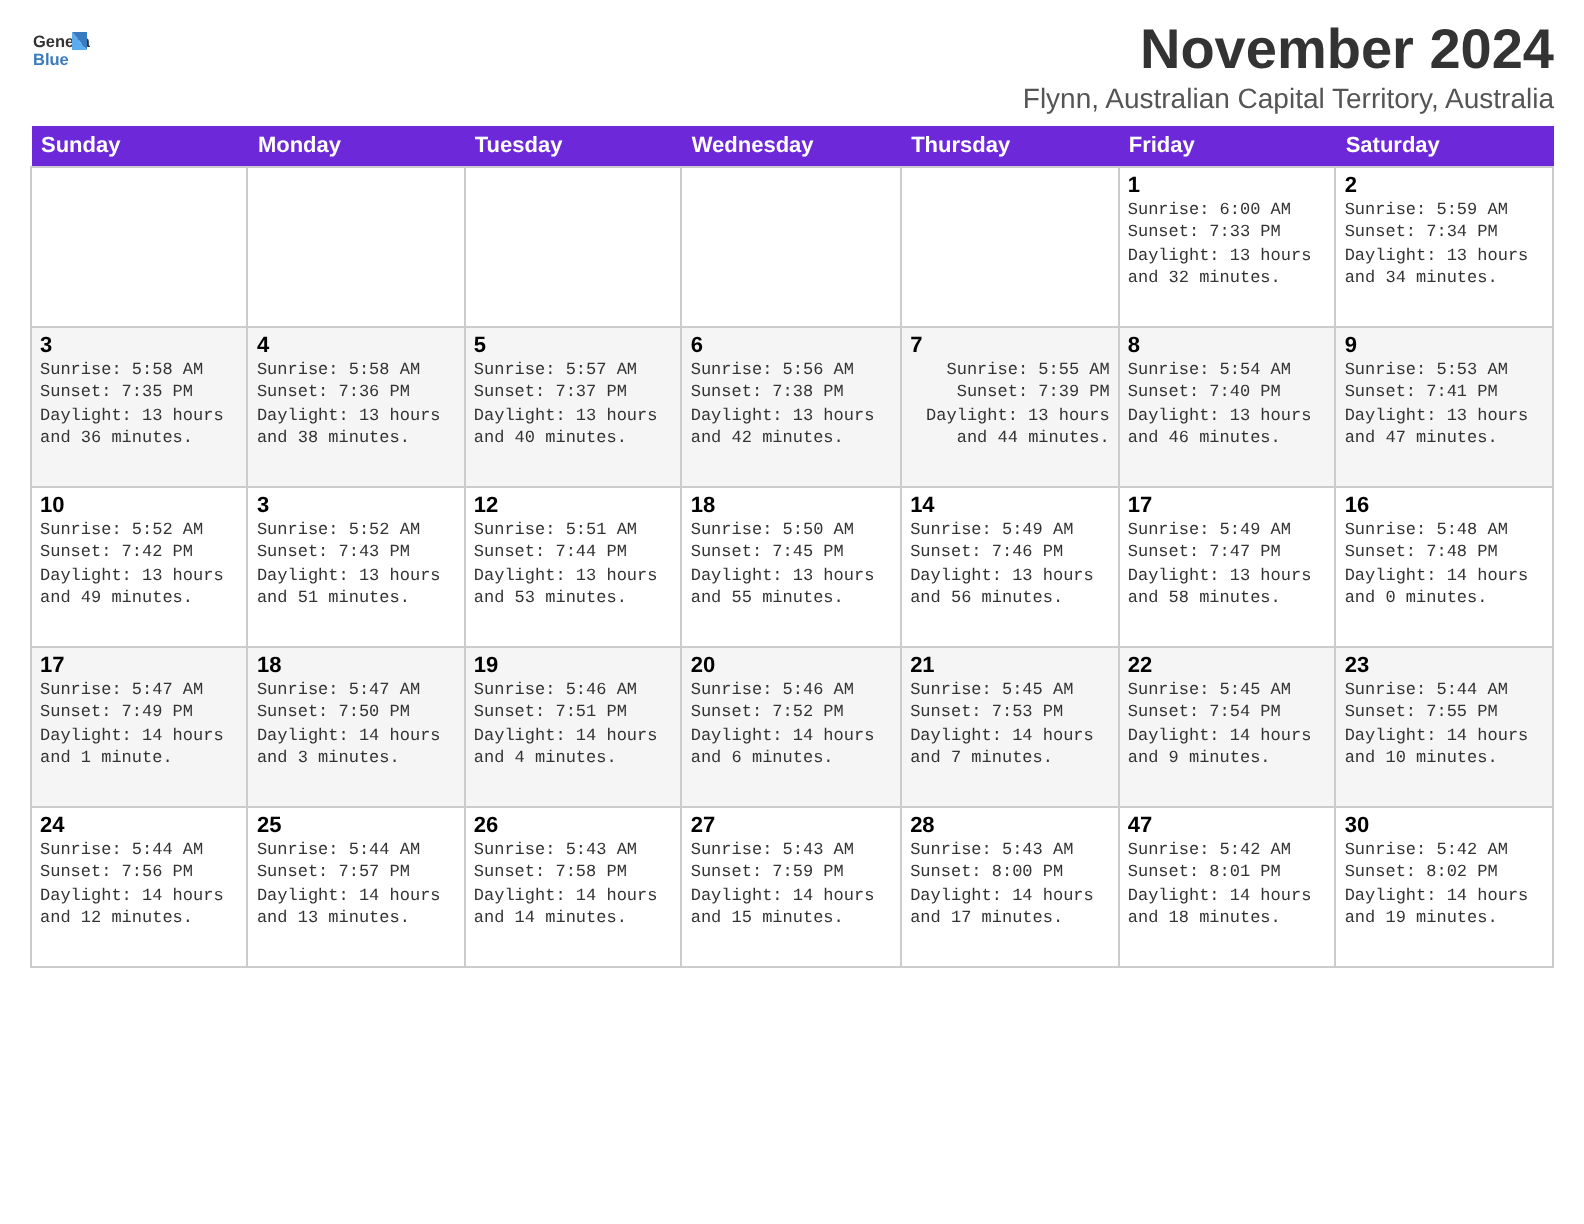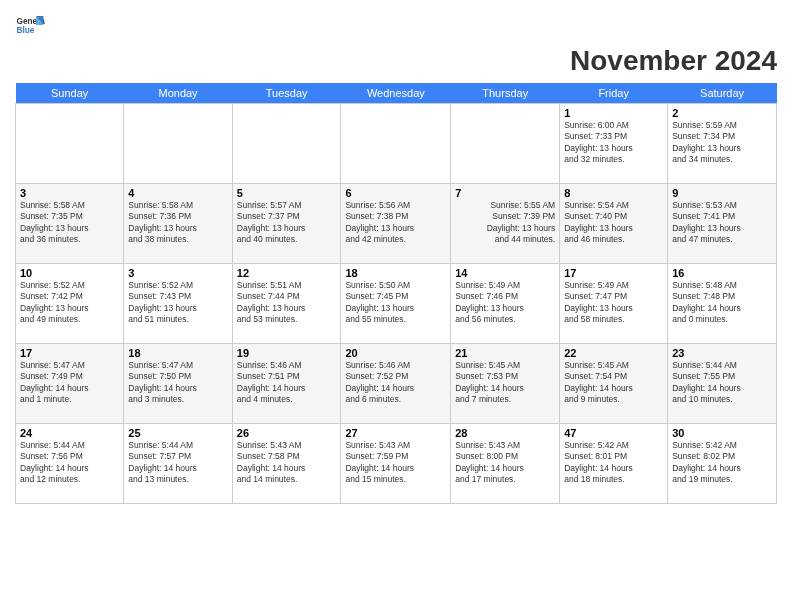--- a/index.html
+++ b/index.html
@@ -24,44 +24,43 @@
       display: flex;
       align-items: center;
       gap: 4px;
     }
     .logo-icon {
       width: 30px;
       height: 30px;
     }
     .title-area {
       text-align: right;
-      margin-top: 36px;
     }
     .month-title {
       font-size: 28px;
       font-weight: bold;
       color: #333;
       line-height: 1.1;
     }
     .subtitle {
       font-size: 14px;
       color: #555;
     }
     table {
       width: 100%;
       border-collapse: collapse;
       font-size: 9.5px;
     }
     thead th {
-      background: #3b82f6;
+      background: #6d28d9;
       color: #fff;
-      text-align: center;
+      text-align: left;
       padding: 4px 5px;
       font-size: 11px;
-      font-weight: normal;
+      font-weight: bold;
     }
     tbody td {
       border: 1px solid #ccc;
       vertical-align: top;
       padding: 3px 4px;
       width: 113px;
       height: 80px;
       background: #fff;
     }
     tbody tr:nth-child(even) td {
@@ -70,20 +69,21 @@
     .day-num {
       font-weight: bold;
       font-size: 11px;
       display: block;
       margin-bottom: 1px;
     }
     .day-info {
       font-size: 8.5px;
       color: #333;
       line-height: 1.35;
+      font-family: Liberation Mono, monospace;
     }
     .empty-cell {
       background: #fff !important;
     }
   </style>
 </head>
 <body>
 
 <div class="container">
   <div class="header-area">
@@ -91,20 +91,21 @@
       <svg class="logo-icon" viewBox="0 0 40 40">
         <rect x="0" y="0" width="40" height="40" fill="#fff"></rect>
         <text x="2" y="18" font-size="11" font-weight="bold" fill="#333" font-family="Arial">General</text>
         <text x="2" y="30" font-size="11" font-weight="bold" fill="#3a7bbf" font-family="Arial">Blue</text>
         <polygon points="28,8 38,8 38,20" fill="#3a7bbf"></polygon>
         <polygon points="28,8 38,20 28,20" fill="#5aabef"></polygon>
       </svg>
     </div>
     <div class="title-area">
       <div class="month-title">November 2024</div>
+      <div class="subtitle">Flynn, Australian Capital Territory, Australia</div>
     </div>
   </div>
 
   <table>
     <thead>
       <tr>
       <th>Sunday</th>
           <th>Monday</th>
           <th>Tuesday</th>
           <th>Wednesday</th>

